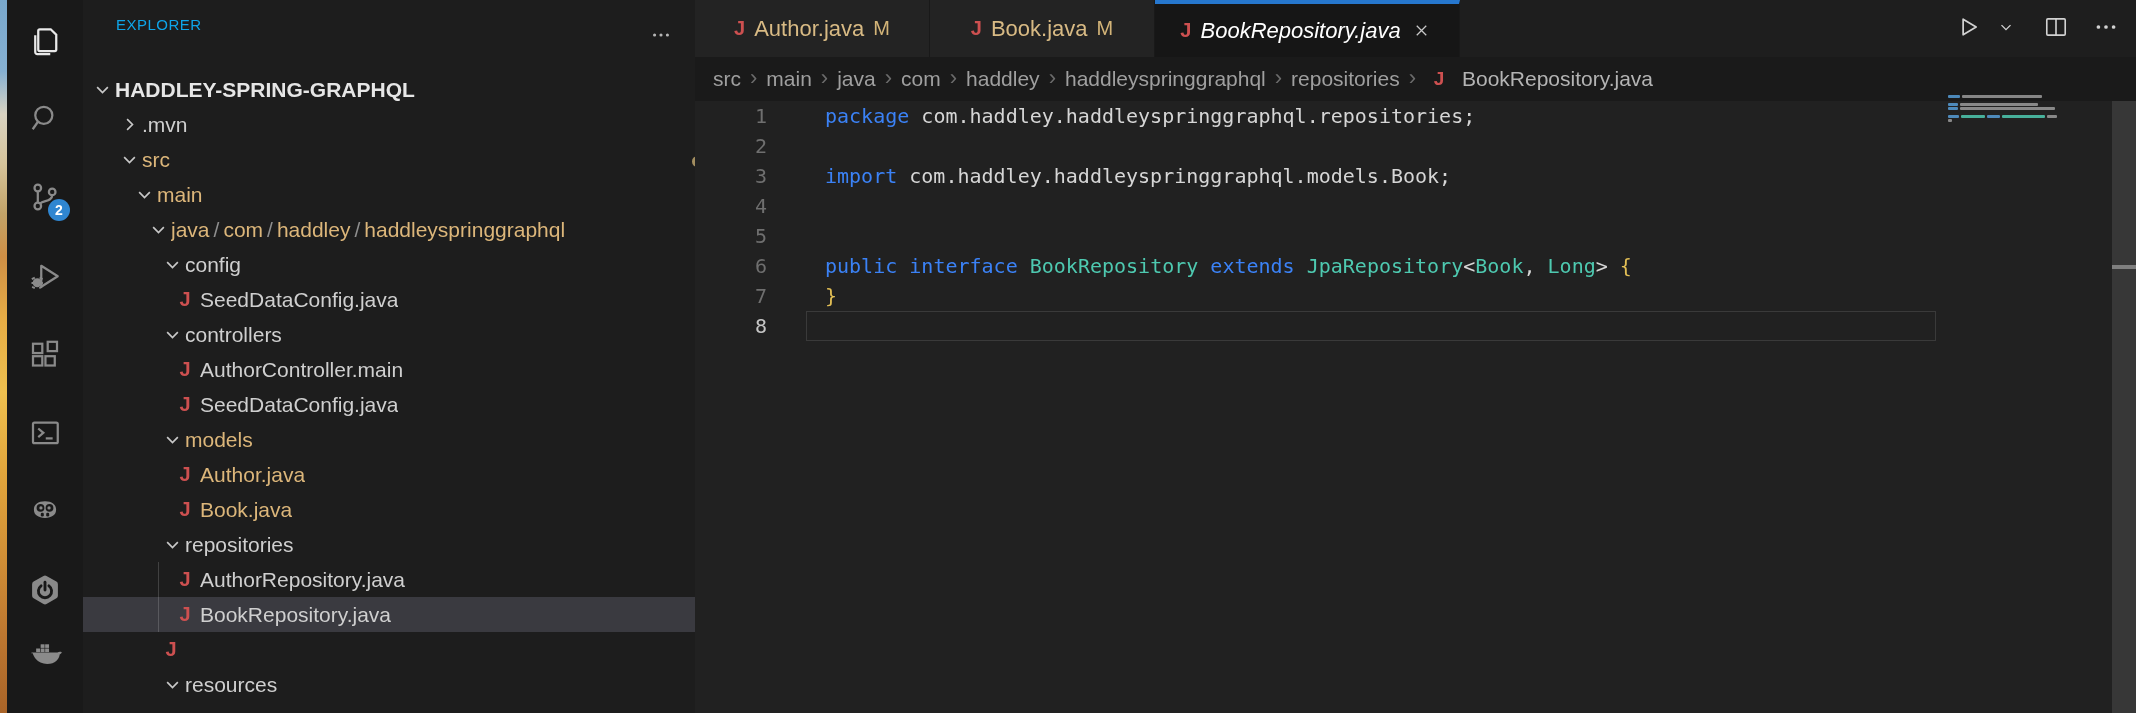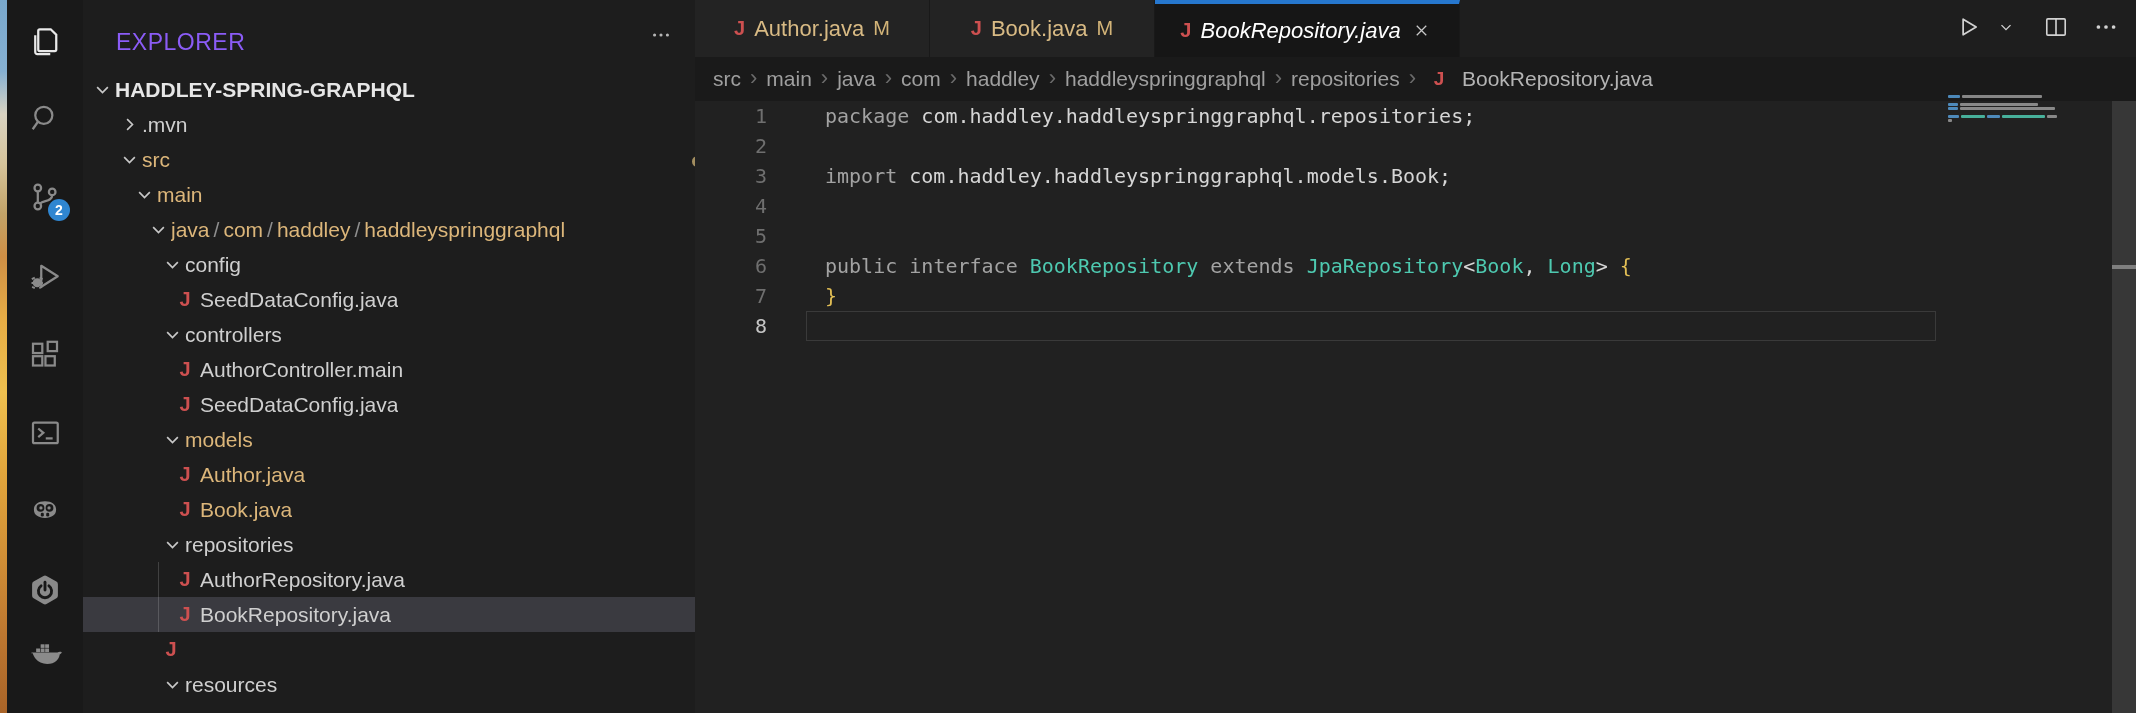--- a/index.html
+++ b/index.html
@@ -16,21 +16,21 @@
   .activitybar{position:absolute;left:7px;top:0;width:76px;height:713px;background:#191919;border-right:1px solid #222;}
   .ab-item{position:absolute;left:0;width:76px;height:54px;display:flex;align-items:center;justify-content:center;color:#8a8a8a;cursor:pointer;}
   .ab-item.active{color:#e9e9e9;}
   .ab-item svg{width:36px;height:36px;display:block;}
   .ab-badge{position:absolute;right:13px;bottom:3px;min-width:22px;height:22px;border-radius:11px;
     background:#2f86d1;color:#fff;font-size:14px;font-weight:700;display:flex;align-items:center;justify-content:center;}
 
   
   .sidebar{position:absolute;left:83px;top:0;width:612px;height:713px;background:#1d1d1d;}
   .sb-head{position:absolute;left:0;top:0;width:612px;height:60px;}
-  .sb-title{position:absolute;left:33px;top:29px;font-size:23px;letter-spacing:.5px;color:#8b5cf6;}
+  .sb-title{position:absolute;left:33px;top:16px;font-size:15px;letter-spacing:.5px;color:#0ea5e9;}
   .sb-more{position:absolute;right:18px;top:24px;width:30px;height:24px;color:#b6b6b6;cursor:pointer;}
   .sb-more svg{width:28px;height:22px;}
   .tree{position:absolute;left:0;top:0;width:612px;height:713px;}
   .row{position:absolute;left:0;width:612px;height:35px;display:flex;align-items:center;color:#cfcfcf;font-size:21px;cursor:pointer;white-space:nowrap;}
   .row.selected{background:#3a3a40;}
   .twist{width:26px;height:22px;flex:0 0 26px;color:#c8c8c8;display:flex;align-items:center;justify-content:center;}
   .twist svg{width:19px;height:19px;}
   .twist.collapsed svg{transform:rotate(-90deg);}
   .jicon{width:24px;flex:0 0 24px;text-align:center;color:#cd5050;font-weight:700;font-size:20px;margin-right:3px;}
   .row .label{overflow:hidden;text-overflow:ellipsis;}
@@ -68,21 +68,21 @@
   .breadcrumb .jicon{font-size:19px;width:auto;margin:0 2px 0 2px;}
   .bc-file{color:#b4b4b4;}
 
   
   .code{position:absolute;left:0;top:101px;right:0;bottom:0;}
   .line-num{position:absolute;left:0;width:72px;height:30px;line-height:30px;text-align:right;
     font-family:"DejaVu Sans Mono", monospace;font-size:20px;color:#6f6f6f;}
   .line-num.cur{color:#c6c6c6;}
   .code-line{position:absolute;left:130px;height:30px;line-height:30px;white-space:pre;
     font-family:"DejaVu Sans Mono", monospace;font-size:20px;color:#d6d6d6;}
-  .t-kw{color:#a3a3a3;}
+  .t-kw{color:#3b82f6;}
   .t-pl{color:#d6d6d6;}
   .t-ty{color:#4ec9b0;}
   .t-br{color:#e2bf55;}
   .cur-line{position:absolute;left:111px;width:1130px;top:210px;height:30px;border:1.5px solid #3a3a3a;box-sizing:border-box;}
 
   
   .minimap{position:absolute;left:1245px;top:92px;width:167px;height:45px;cursor:pointer;}
   .mm-line{position:absolute;height:3px;display:flex;gap:2px;}
   .mm-seg{height:3px;border-radius:1px;opacity:.85;}
   .vscroll{position:absolute;left:1417px;top:101px;width:24px;bottom:0;background:rgba(115,115,115,.28);cursor:pointer;}

